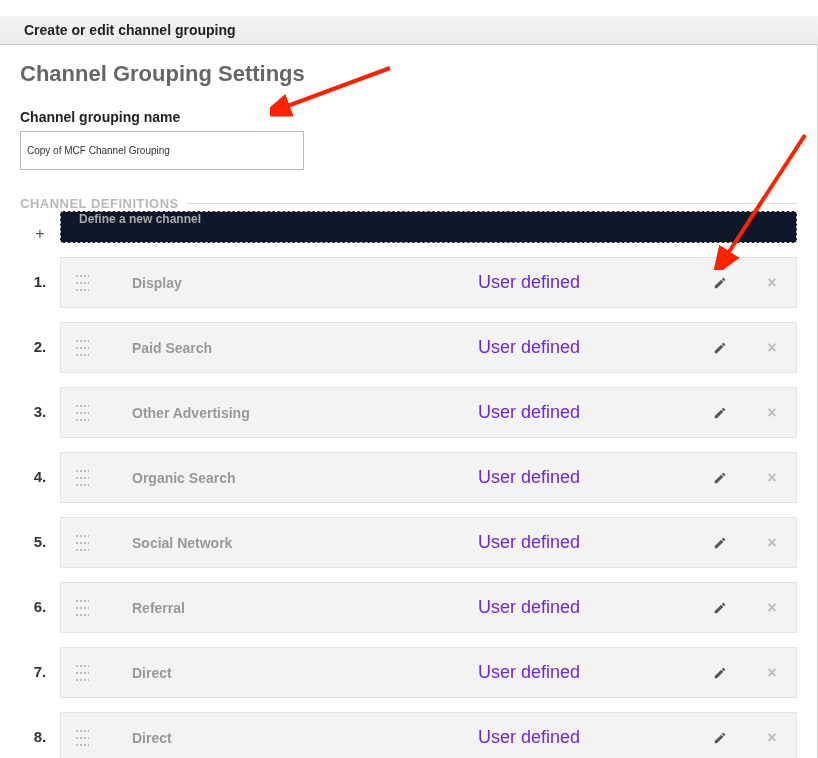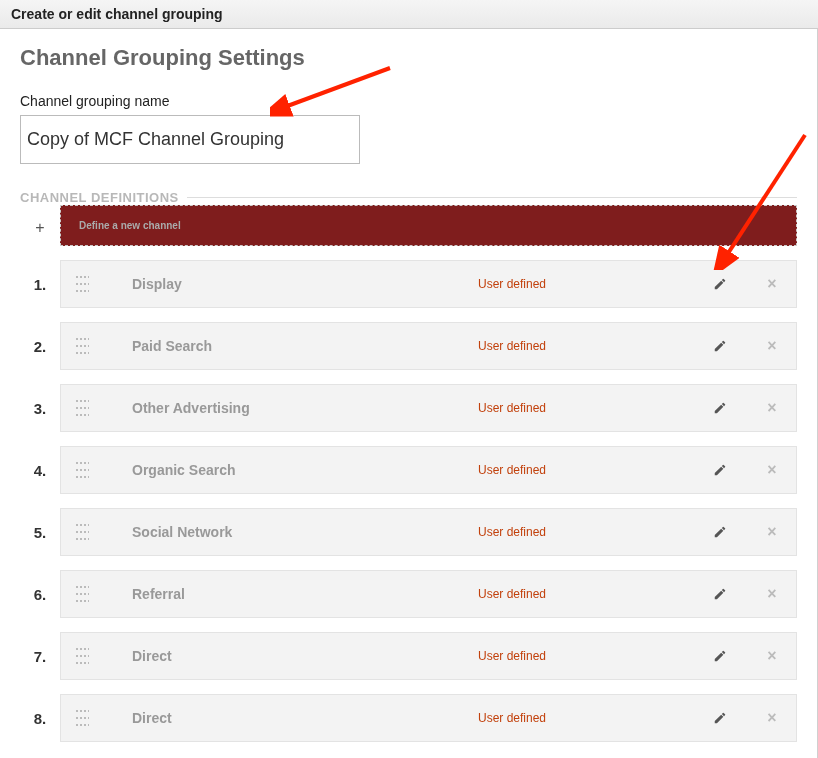--- a/index.html
+++ b/index.html
@@ -7,46 +7,47 @@
   font-family: Arial, Helvetica, sans-serif;
   background: #fff;
   width: 818px;
   height: 758px;
   position: relative;
   overflow: hidden;
 }
 .header-bar {
   background: linear-gradient(#f5f5f5, #eaeaea);
   border-bottom: 1px solid #ccc;
-  padding: 6px 11px;
+  padding: 6px 24px;
   font-weight: bold;
   font-size: 14px;
   color: #222;
+  margin-top: 16px;
 }
 .content {
   padding: 16px 20px;
   border-right: 1px solid #d0d0d0;
   height: calc(100% - 28px);
 }
 .page-title {
   font-size: 22px;
   font-weight: bold;
   color: #666;
   margin-bottom: 22px;
 }
 .field-label {
   font-size: 14px;
-  font-weight: normal;
+  font-weight: bold;
   color: #222;
   margin-bottom: 6px;
 }
 .name-input {
-  width: 340px;
+  width: 284px;
   padding: 13px 6px;
-  font-size: 18px;
+  font-size: 10px;
   border: 1px solid #bbb;
   color: #333;
 }
 .section-title {
   font-size: 13px;
   font-weight: bold;
   color: #b8b8b8;
   letter-spacing: 0.5px;
   margin-top: 26px;
   margin-bottom: 0;
@@ -76,25 +77,25 @@
 .plus-cell {
   width: 40px;
   text-align: center;
   font-size: 16px;
   color: #555;
   padding-top: 14px;
 }
 .define-box {
   flex: 1;
   border: 1px dashed #ccc;
-  background: #7f1d1d;
-  padding: 14px 18px;
+  background: #0f172a;
+  padding: 0 18px;
   color: #aaa;
   font-weight: bold;
-  font-size: 10px;
+  font-size: 12px;
 }
 .channel-row {
   display: flex;
   align-items: stretch;
   margin-bottom: 14px;
 }
 .channel-box {
   flex: 1;
   border: 1px solid #e3e3e3;
   background: #f3f3f3;
@@ -119,22 +120,22 @@
   background-repeat: repeat-x;
 }
 .channel-name {
   flex: 1;
   font-weight: bold;
   color: #999;
   font-size: 14px;
 }
 .channel-type {
   width: 200px;
-  color: #c2410c;
-  font-size: 12px;
+  color: #6d28d9;
+  font-size: 18px;
 }
 .edit-icon {
   width: 22px;
   color: #666;
   cursor: pointer;
   display: flex;
   align-items: center;
   justify-content: center;
 }
 .delete-icon {

